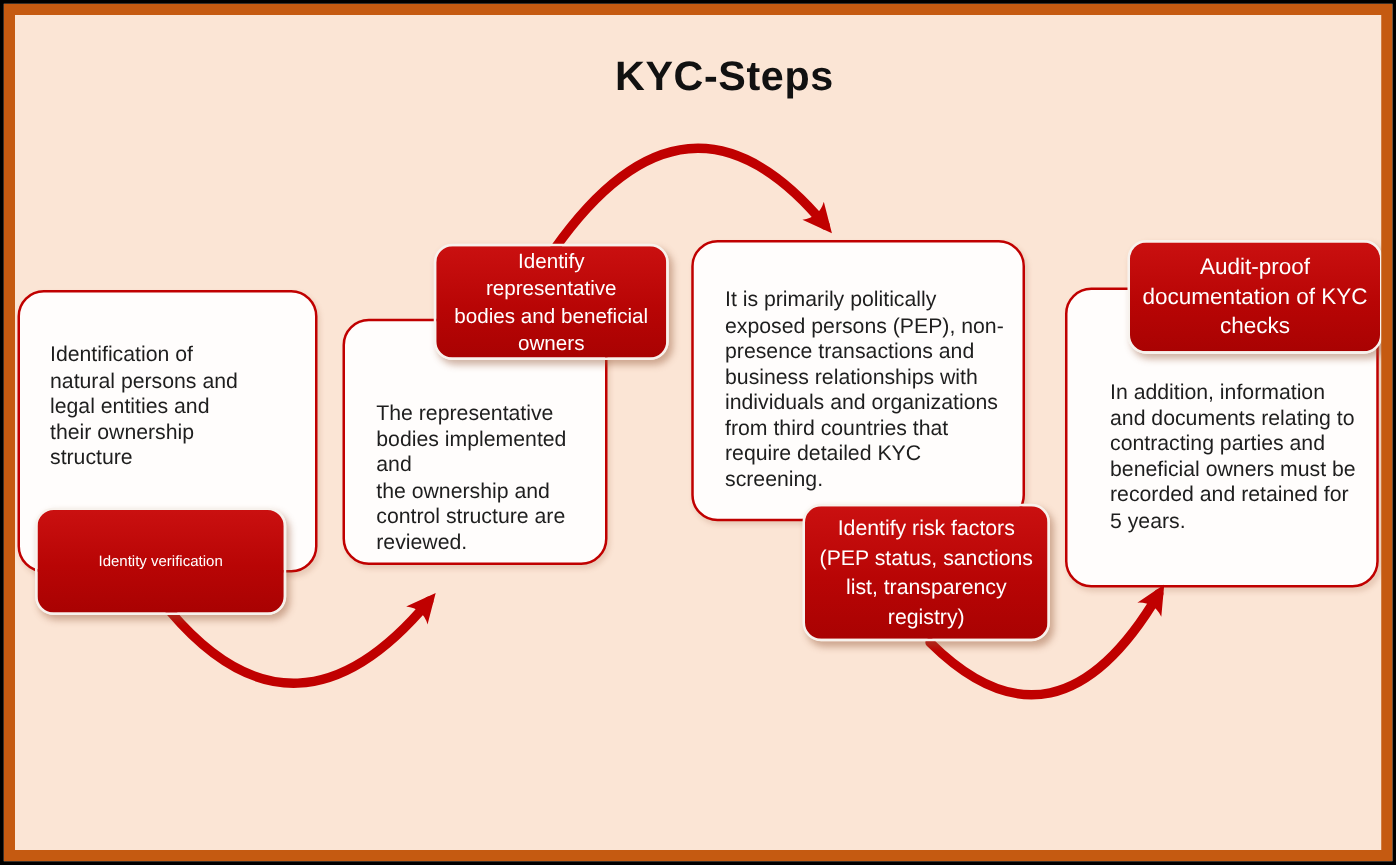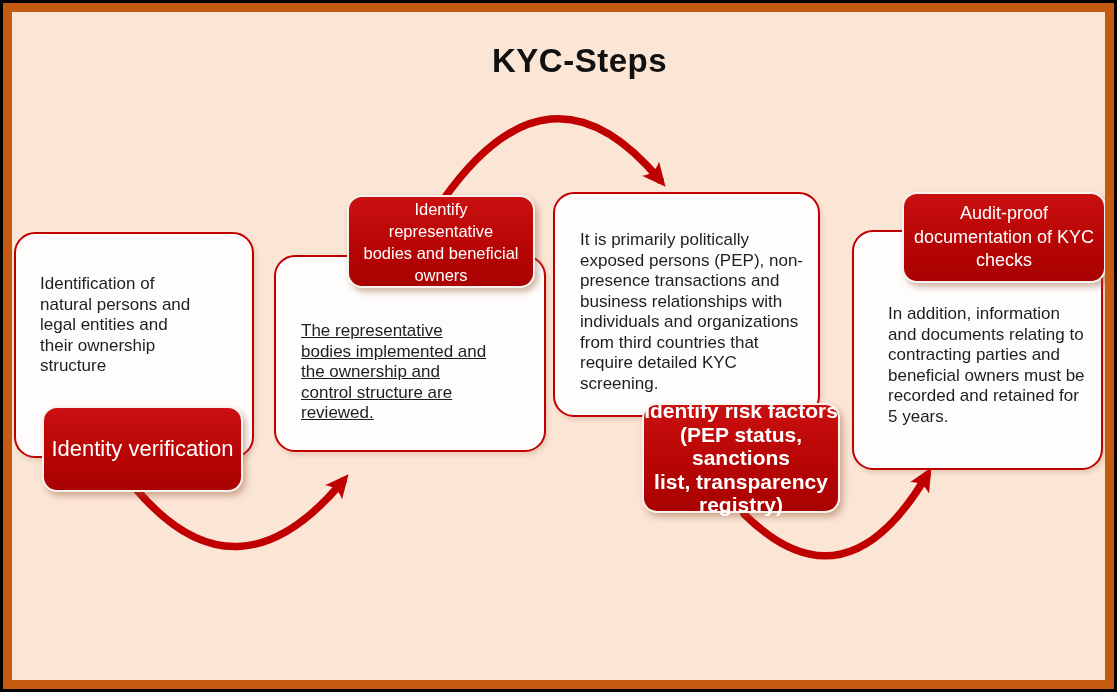--- a/index.html
+++ b/index.html
@@ -49,26 +49,26 @@
     box-sizing:border-box;
     box-shadow:3px 4px 6px rgba(150,90,60,0.45);
     z-index:3;
     color:#ffffff;
     display:flex;align-items:center;justify-content:center;
     text-align:center;
     white-space:pre-line;
   }
   
   .wb1{left:14px;top:232px;width:240px;height:226px;padding:40px 10px 0 24px;}
-  .wb2{left:274px;top:255px;width:272px;height:197px;padding:64px 10px 0 25px;text-decoration:underline;}
+  .wb2{left:274px;top:255px;width:212px;height:197px;padding:64px 10px 0 25px;}
   .wb3{left:553px;top:192px;width:267px;height:225px;padding:36px 12px 0 25px;}
   .wb4{left:852px;top:230px;width:251px;height:240px;padding:72px 10px 0 34px;}
-  .rb1{left:42px;top:406px;width:201px;height:86px;font-size:22px;line-height:24px;text-align:center;}
+  .rb1{left:28px;top:406px;width:201px;height:86px;font-size:12px;line-height:24px;text-align:center;}
   .rb2{left:347px;top:195px;width:188px;height:93px;font-size:16.5px;line-height:22px;}
-  .rb3{left:642px;top:403px;width:198px;height:110px;font-size:21px;line-height:23.5px;font-weight:bold;}
+  .rb3{left:642px;top:403px;width:198px;height:110px;font-size:17px;line-height:23.5px;}
   .rb4{left:902px;top:192px;width:204px;height:91px;font-size:18px;line-height:23.5px;}
   .arrow-layer{
     position:absolute;inset:0;
     z-index:2;
     pointer-events:none;
   }
 </style>
 </head>
 <body>
 

